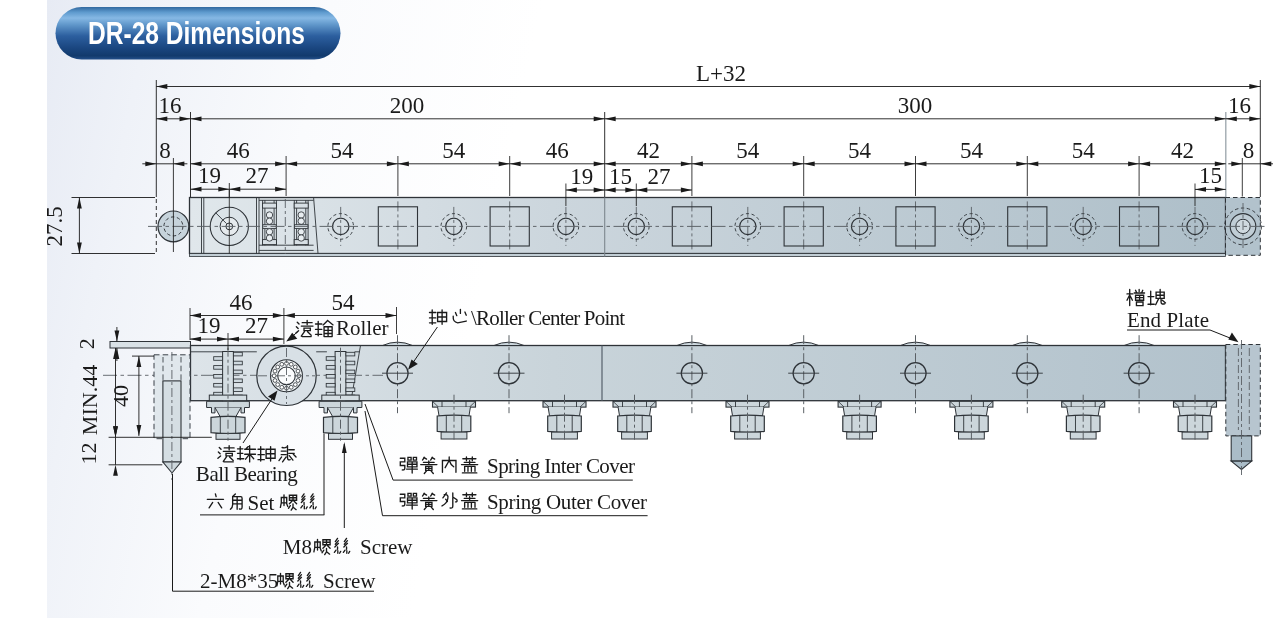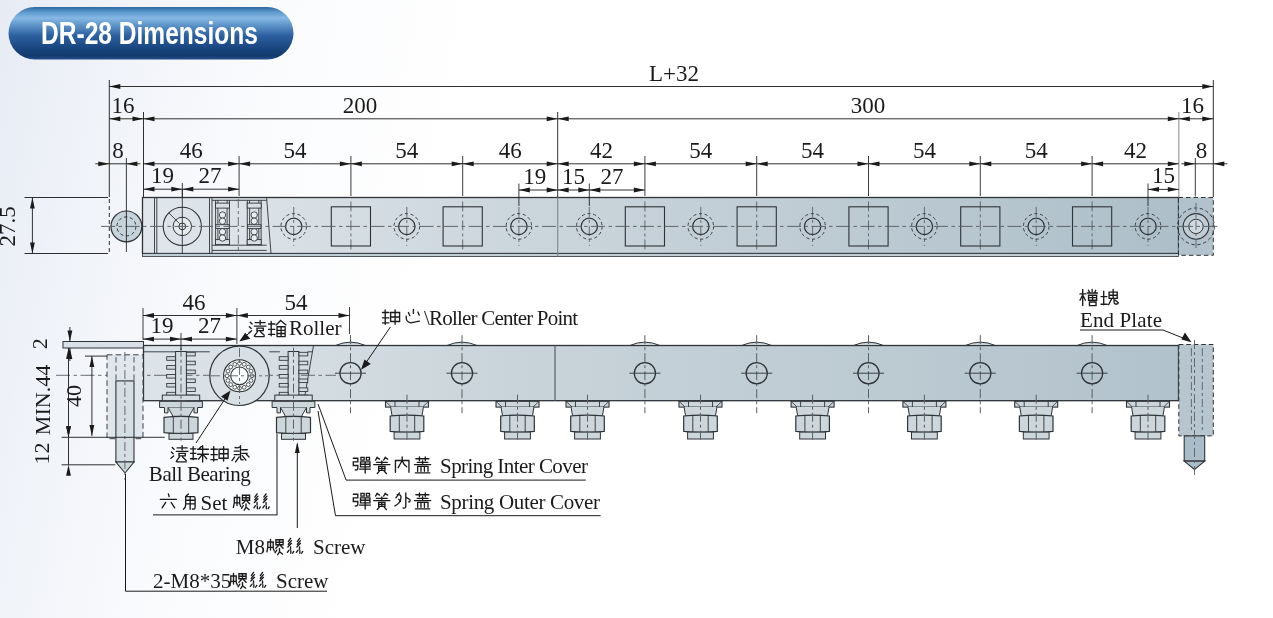--- a/index.html
+++ b/index.html
@@ -1,15 +1,15 @@
 <!DOCTYPE html>
 <html><head><meta charset="utf-8"><style>
 html,body{margin:0;padding:0}
 body{width:1273px;height:618px;overflow:hidden;font-family:"Liberation Serif",serif;}
-.bg{position:relative;width:1050px;height:618px;background:linear-gradient(102deg,#e7ebf4 0%,#eff2f8 9%,#fafbfd 24%,#ffffff 42%);}
+.bg{position:relative;width:1050px;height:618px;background:linear-gradient(102deg,#e7ebf4 0%,#eff2f8 9%,#fafbfd 24%,#ffffff 42%);margin-left:47px;}
 svg text{font-family:"Liberation Serif",serif;fill:#1a1a1a}
 </style></head><body>
 <div class="bg">
 <svg width="1273" height="618" viewBox="0 0 1273 618" xmlns="http://www.w3.org/2000/svg">
 <defs>
 <linearGradient id="badgeG" x1="0" y1="0" x2="0" y2="1">
           <stop offset="0" stop-color="#31689f"></stop>
           <stop offset="0.10" stop-color="#5e9ace"></stop>
           <stop offset="0.21" stop-color="#86b8e4"></stop>
           <stop offset="0.33" stop-color="#6299cc"></stop>

